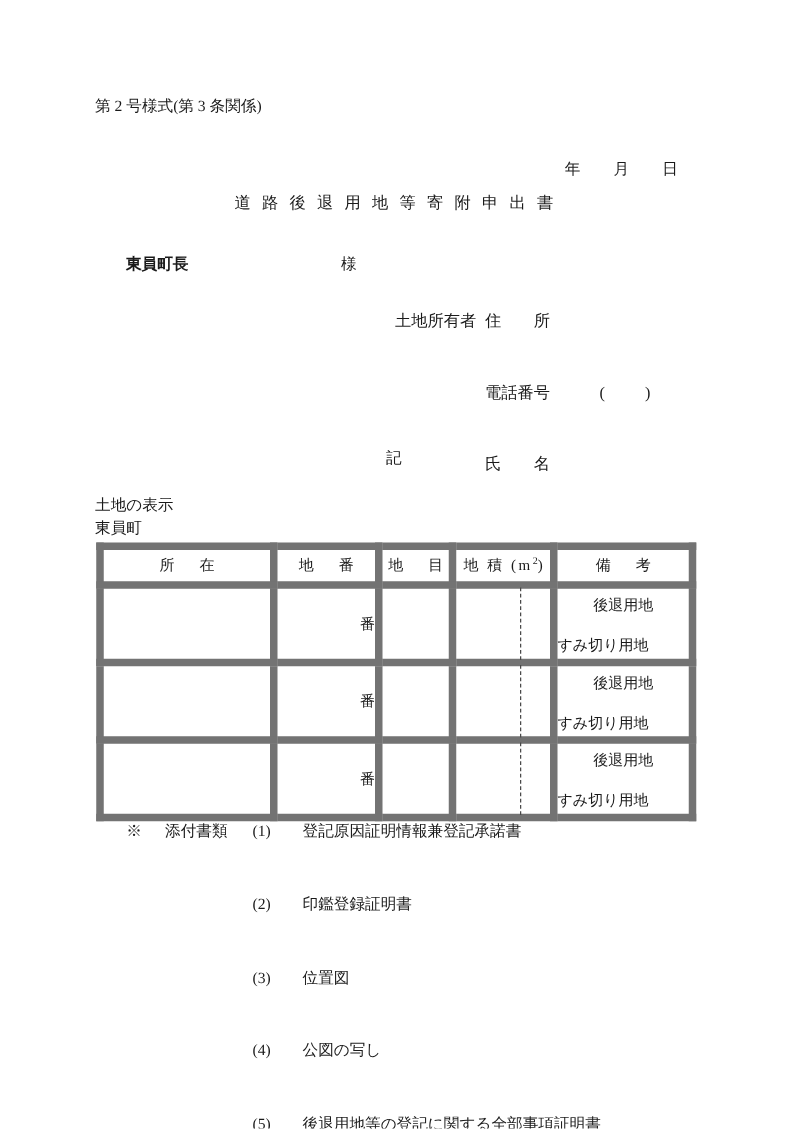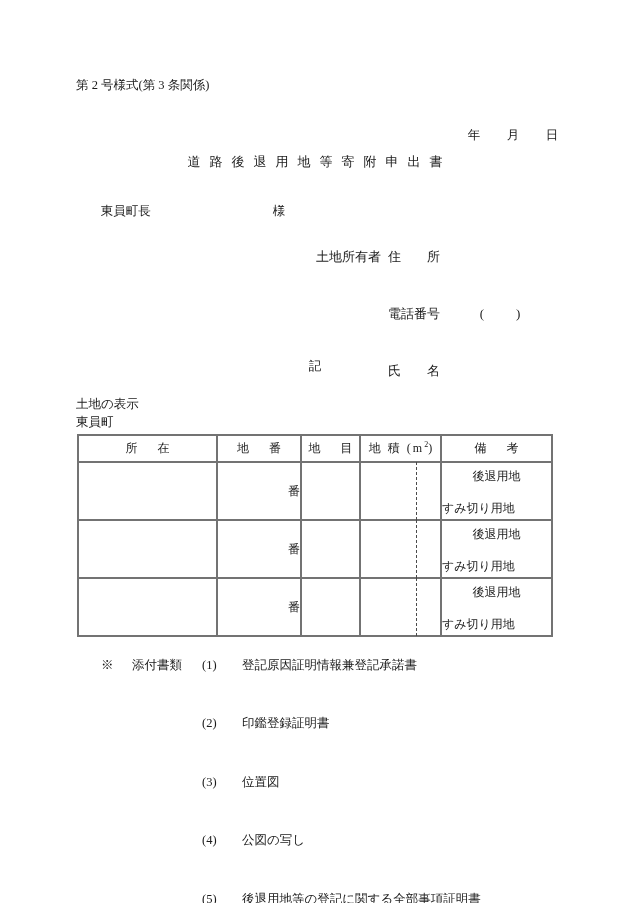--- a/index.html
+++ b/index.html
@@ -36,21 +36,21 @@
     line-height: 1.1;
     white-space: pre;
   }
 
   .form-no {
     left: 76px;
     top: 79px;
   }
 
   .date-line {
-    left: 446px;
+    left: 430px;
     top: 115px;
     letter-spacing: 0.5px;
   }
   .date-line .gap {
     display: inline-block;
     width: 26px;
   }
 
   .doc-title {
     left: 0;
@@ -64,20 +64,21 @@
   }
 
   .addressee {
     left: 82px;
     top: 191px;
     font-size: 12.5px;
   }
   .addressee .sama {
     display: inline-block;
     width: 172px;
+    font-weight: bold;
   }
 
   
   .owner-block {
     position: absolute;
     left: 290px;
     top: 228px;
     font-size: 13px;
   }
   .owner-block .line {
@@ -158,21 +159,21 @@
     font-size: 12px;
   }
   .land-table col.c-loc   { width: 139px; }
   .land-table col.c-num   { width: 84px; }
   .land-table col.c-cat   { width: 59px; }
   .land-table col.c-area  { width: 81px; }
   .land-table col.c-note  { width: 111px; }
 
   .land-table th,
   .land-table td {
-    border: 2px solid #737373;
+    border: 6px solid #737373;
     padding: 0;
     vertical-align: middle;
   }
   .land-table th {
     height: 25px;
     font-weight: normal;
     text-align: center;
     letter-spacing: 4px;
     text-indent: 4px;
   }

